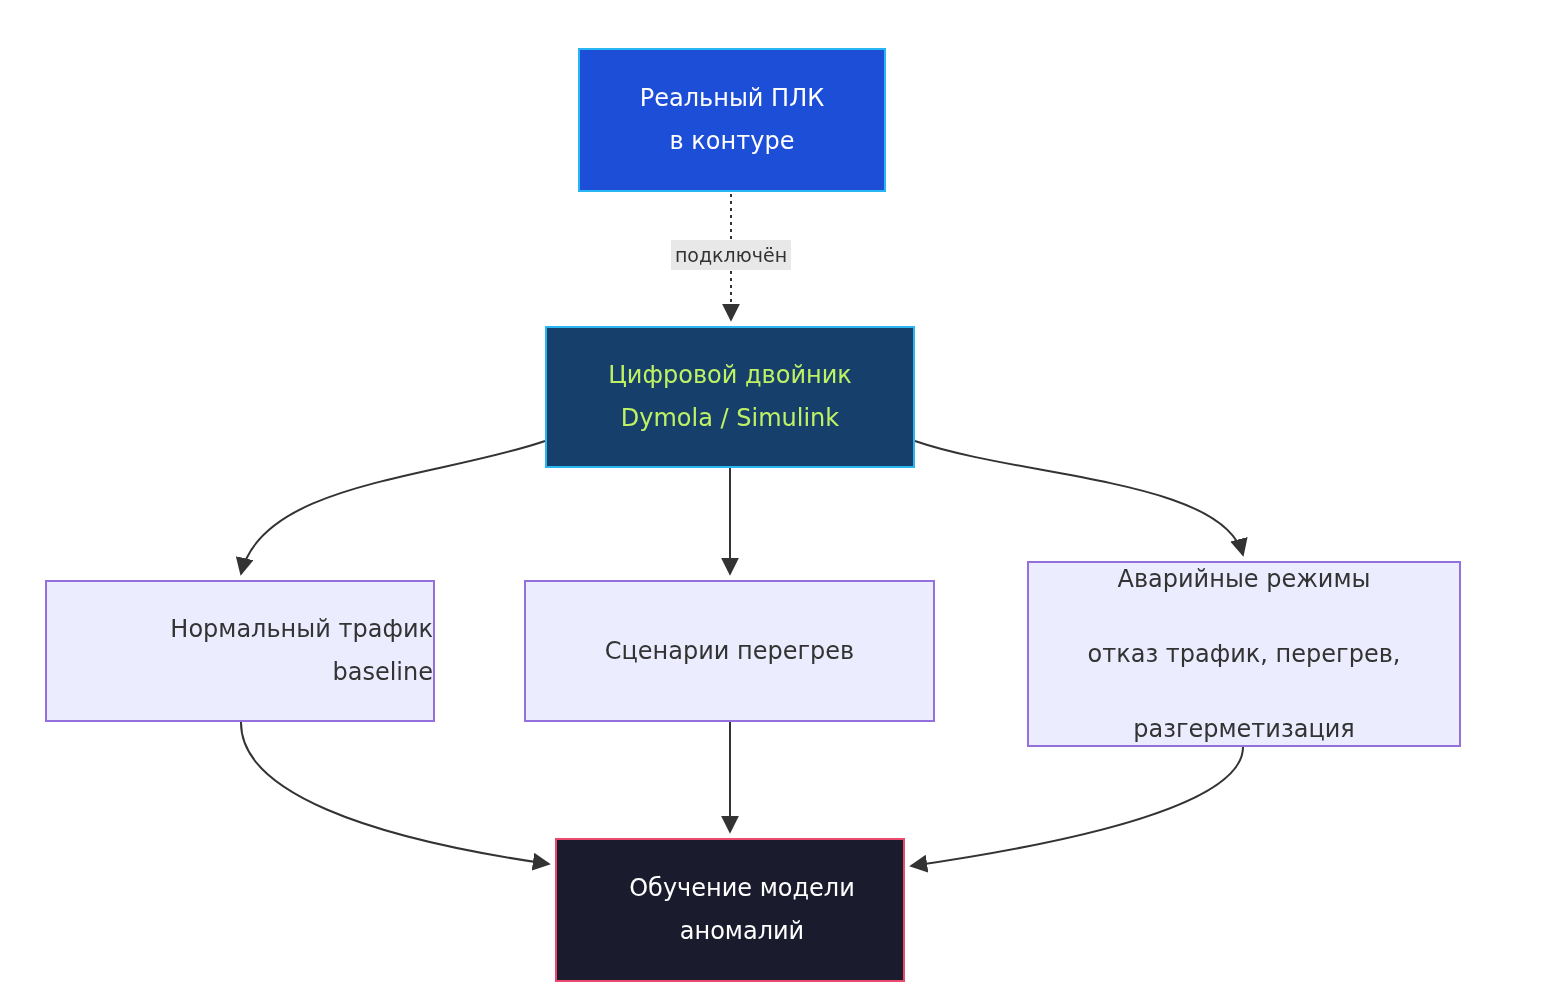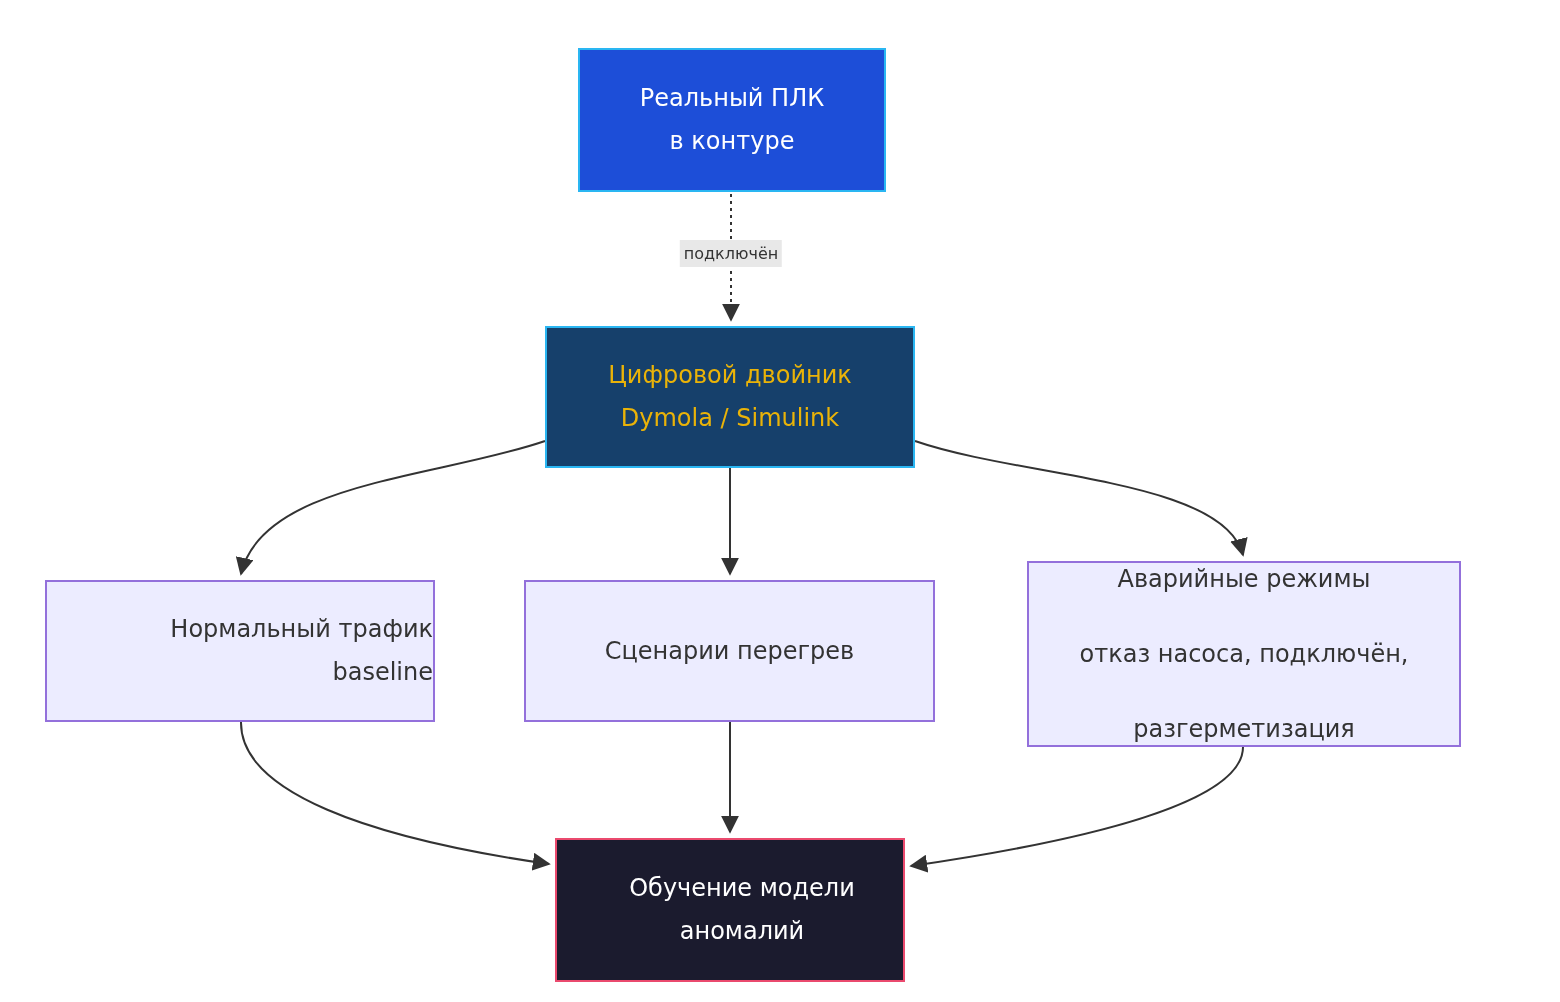--- a/index.html
+++ b/index.html
@@ -42,41 +42,41 @@
     line-height: 43px;
   }
   .node-dark-a {
     background: #1d4ed8;
     border: 2px solid #2ab6f2;
     color: #ffffff;
   }
   .node-dark-b {
     background: #16406b;
     border: 2px solid #2ab6f2;
-    color: #eab308;
+    color: #bef264;
   }
   .node-light {
     background: #ececff;
     border: 2px solid #9370db;
     color: #333333;
   }
   .node-dark-c {
     background: #1b1b2e;
     border: 2.5px solid #ea4a6e;
     color: #ffffff;
     padding-left: 24px;
   }
   .edge-label {
     position: absolute;
     left: 731px;
     top: 240px;
     transform: translateX(-50%);
     background: #e8e8e8;
     color: #333333;
-    font-size: 16px;
+    font-size: 19px;
     padding: 4px 4px;
     white-space: nowrap;
   }
   
   .pos-plc       { left: 578px;  top: 48px;  width: 308px; height: 144px; }
   .pos-twin      { left: 545px;  top: 326px; width: 370px; height: 142px; }
   .pos-baseline  { left: 45px;   top: 580px; width: 390px; height: 142px; align-items: flex-end; }
   .pos-attacks   { left: 524px;  top: 580px; width: 411px; height: 142px; }
   .pos-emergency { left: 1027px; top: 561px; width: 434px; height: 186px; gap: 32px; }
   .pos-training  { left: 555px;  top: 838px; width: 350px; height: 144px; }
@@ -117,21 +117,21 @@
     <div>Нормальный трафик</div>
     <div>baseline</div>
   </div>
 
   <div class="node node-light pos-attacks">
     <div>Сценарии перегрев</div>
   </div>
 
   <div class="node node-light pos-emergency">
     <div>Аварийные режимы</div>
-    <div>отказ насоса, подключён,</div>
+    <div>отказ трафик, перегрев,</div>
     <div>разгерметизация</div>
   </div>
 
   <div class="node node-dark-c pos-training">
     <div>Обучение модели</div>
     <div>аномалий</div>
   </div>
 
 </div>
 

